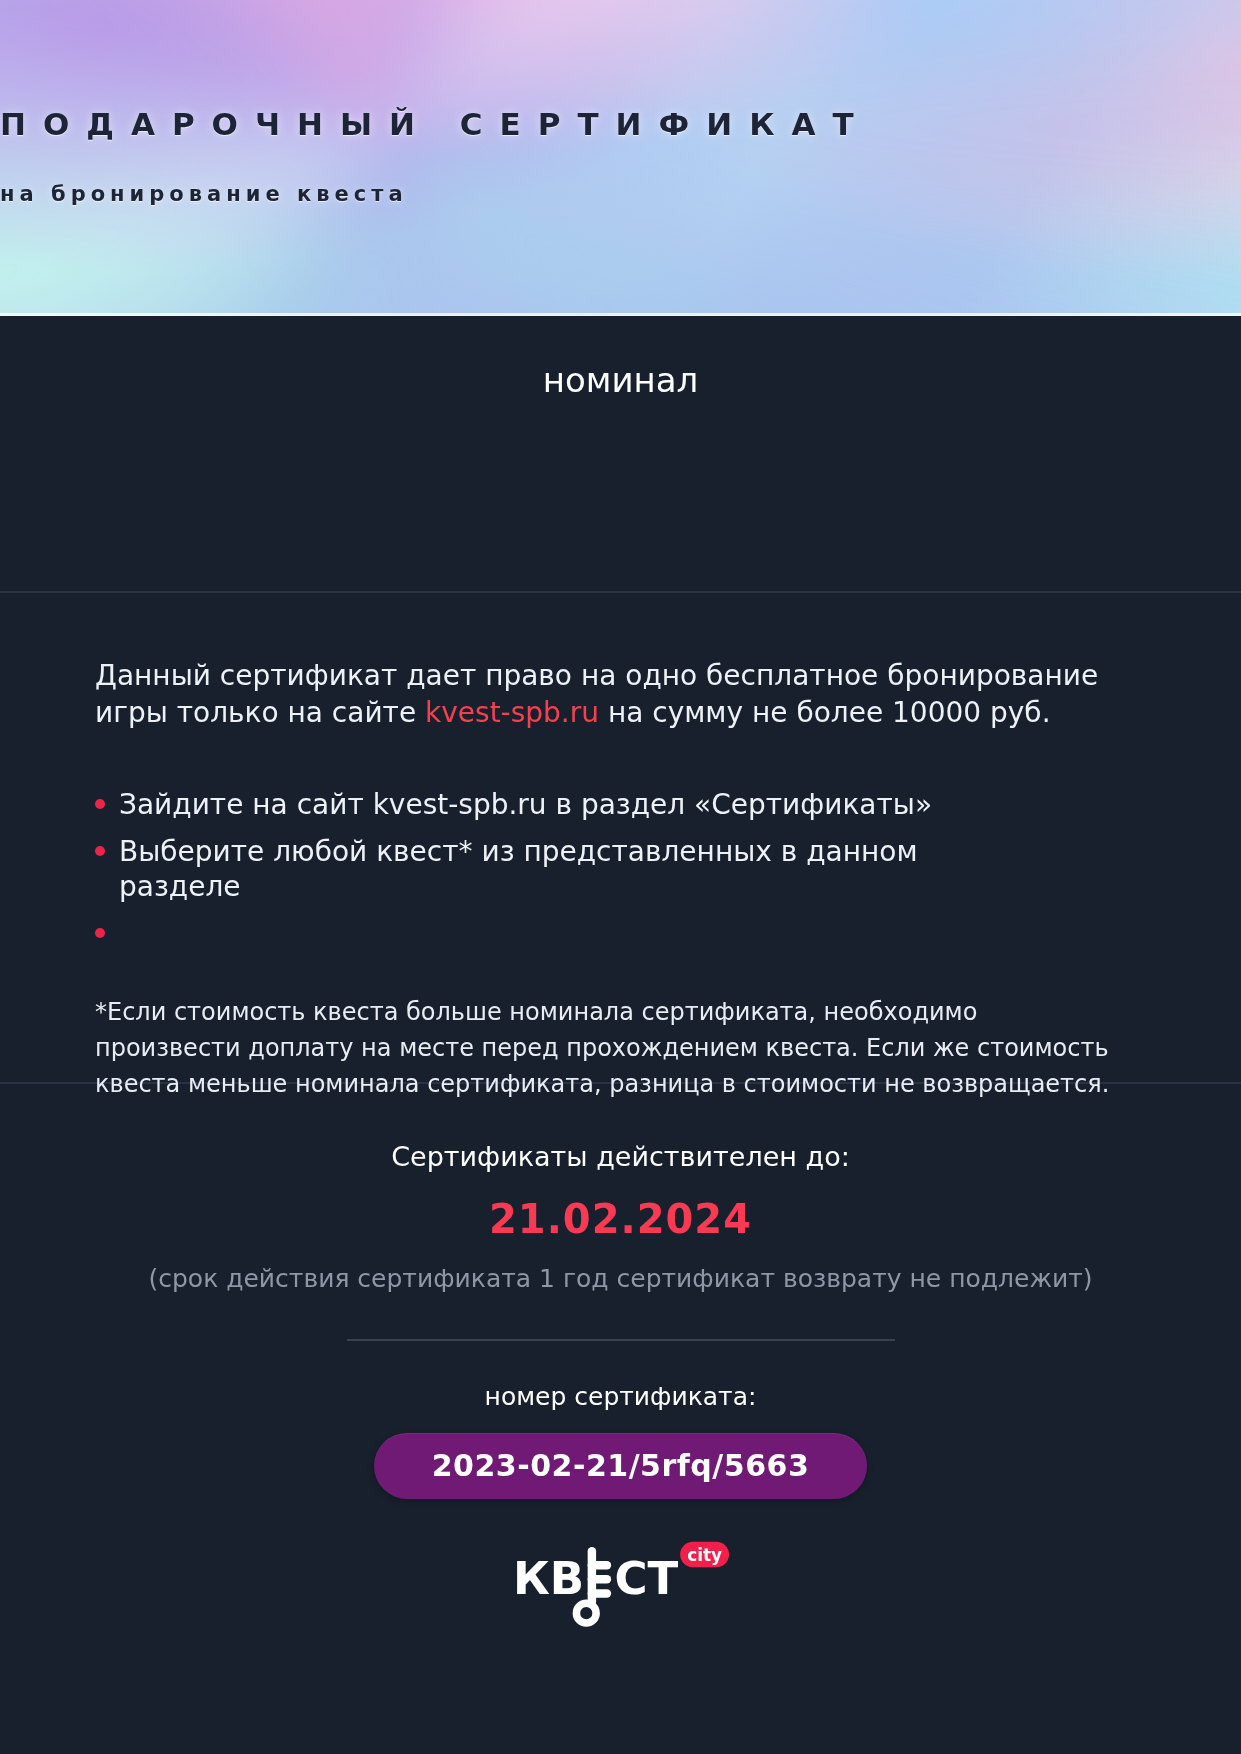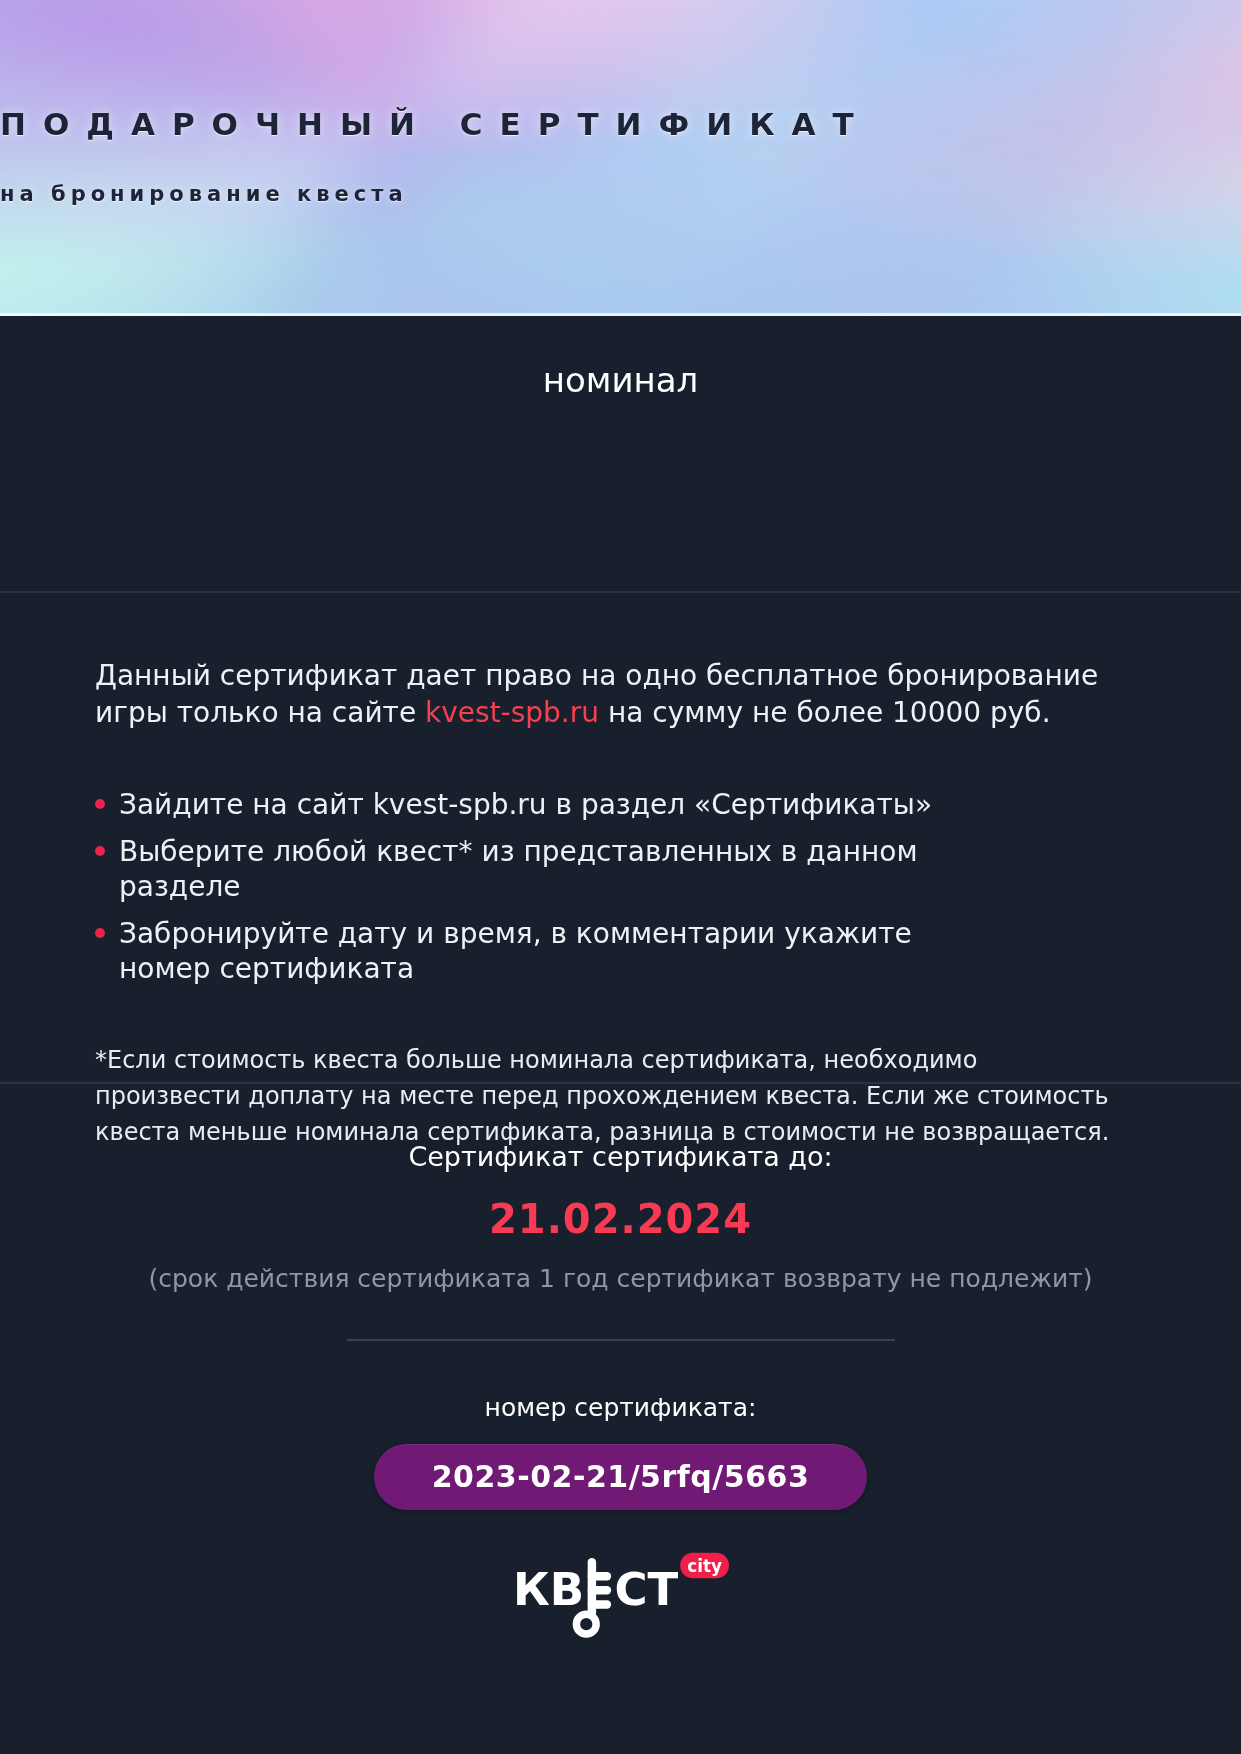--- a/index.html
+++ b/index.html
@@ -81,21 +81,21 @@
   }
   .bullet-text{max-width:860px;}
   .footnote{margin-top:56px;font-size:24px;line-height:36px;max-width:1035px;color:#e9edf3;}
 
   
   .section-footer{height:566px;text-align:center;}
   .valid-label{padding-top:57px;font-size:27px;color:#ffffff;}
   .valid-date{margin-top:24px;font-size:40px;font-weight:bold;letter-spacing:1px;color:var(--date-red);}
   .valid-note{margin-top:22px;font-size:25px;color:var(--muted);}
   .footer-divider{width:548px;height:2px;margin:46px auto 0;background:#39404e;border:none;}
-  .cert-number-label{margin-top:52px;font-size:25px;color:#ffffff;}
+  .cert-number-label{margin-top:41px;font-size:25px;color:#ffffff;}
   .cert-number-pill{
     display:inline-block;margin-top:22px;height:66px;line-height:66px;
     min-width:490px;padding:0 58px;border-radius:36px;
     background:#701a75;
     box-shadow:inset 0 1px 0 rgba(255,255,255,.07),0 2px 6px rgba(0,0,0,.25);
     font-size:30px;font-weight:bold;color:#ffffff;letter-spacing:.5px;
   }
   .logo{margin-top:38px;}
 </style>
 </head>
@@ -119,29 +119,28 @@
       <li>
         <span class="dot"></span>
         <span class="bullet-text">Зайдите на сайт kvest-spb.ru в раздел «Сертификаты»</span>
       </li>
       <li>
         <span class="dot"></span>
         <span class="bullet-text">Выберите любой квест* из представленных в данном разделе</span>
       </li>
       <li>
         <span class="dot"></span>
-        <span class="bullet-text">Забронируйте дату и время, в комментарии укажите номер сертификата</span>
       </li>
     </ul>
 
     <p class="footnote">*Если стоимость квеста больше номинала сертификата, необходимо произвести доплату на месте перед прохождением квеста. Если же стоимость квеста меньше номинала сертификата, разница в стоимости не возвращается.</p>
   </div>
 
   <div class="section-footer">
-    <div class="valid-label">Сертификат сертификата до:</div>
+    <div class="valid-label">Сертификаты действителен до:</div>
     <div class="valid-date">21.02.2024</div>
     <div class="valid-note">(срок действия сертификата 1 год сертификат возврату не подлежит)</div>
 
     <div class="footer-divider"></div>
 
     <div class="cert-number-label">номер сертификата:</div>
     <div class="cert-number-pill">2023-02-21/5rfq/5663</div>
 
     <div class="logo">
       <svg width="216" height="95" viewBox="0 0 230 95">

